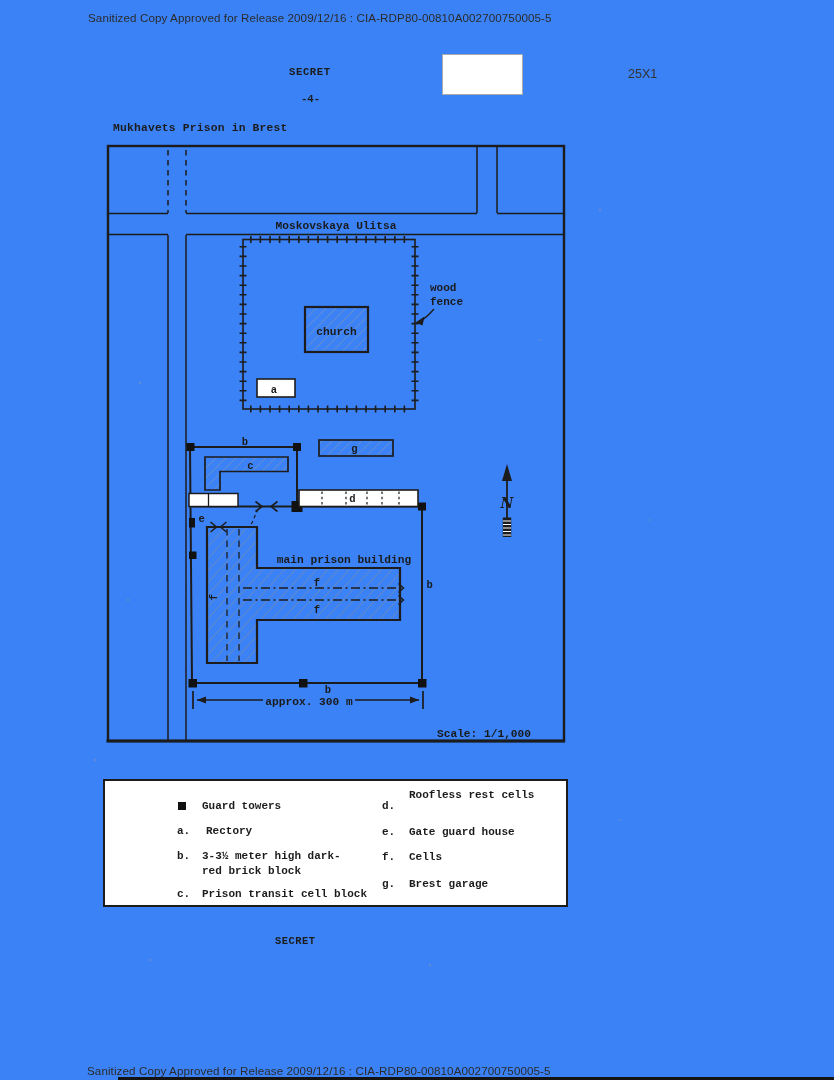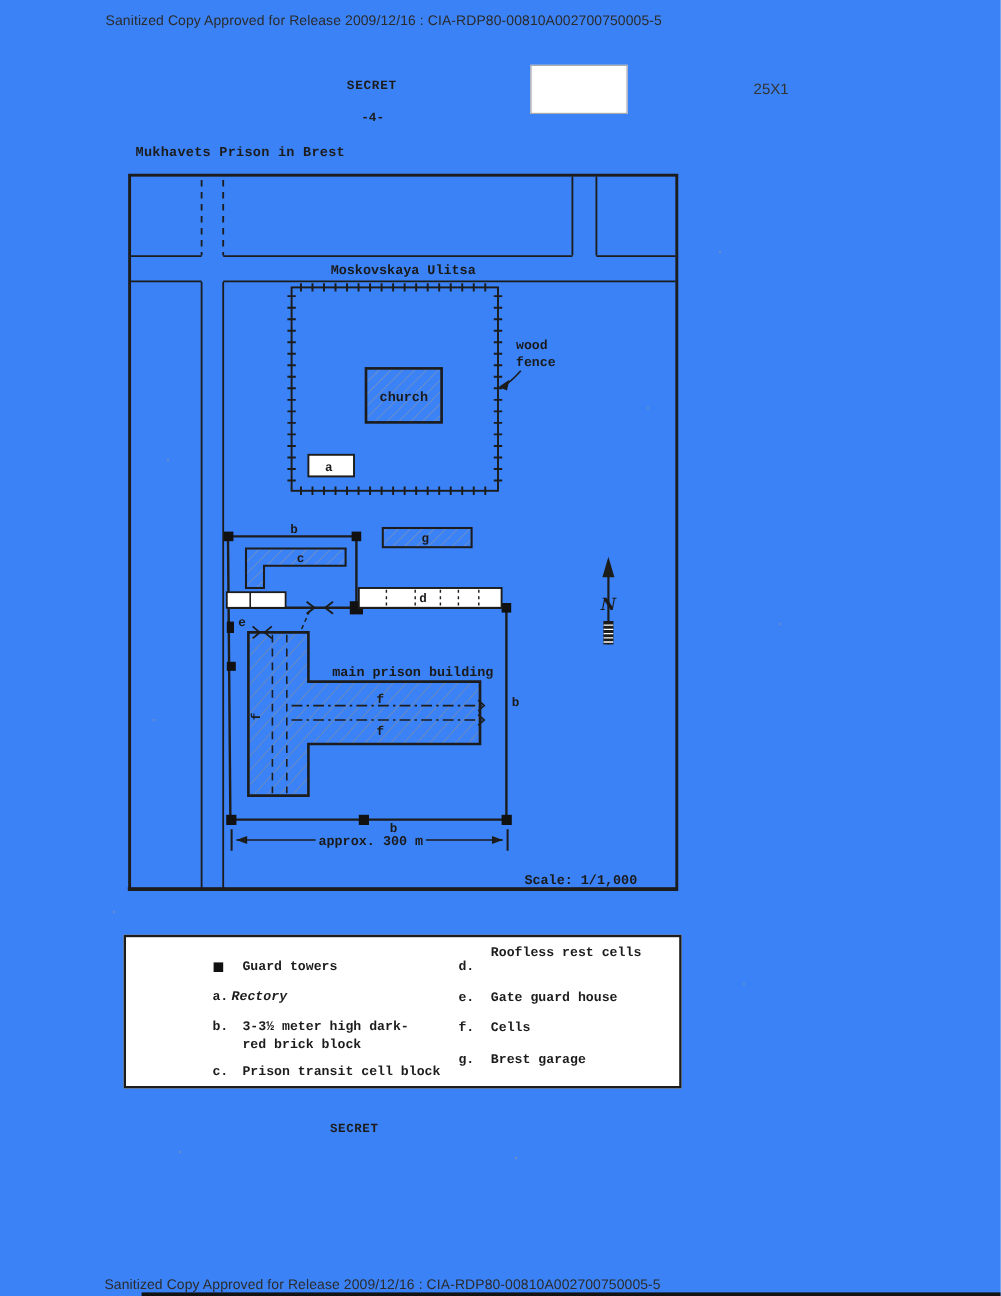--- a/index.html
+++ b/index.html
@@ -173,21 +173,21 @@
       <circle cx="620" cy="820" r="0.8"></circle>
         <circle cx="150" cy="960" r="0.9"></circle>
     </g>
   </svg>
 
   <div class="abs legend-box">
     <div class="tower-square" style="left:73px;top:21px;"></div>
     <div class="lg mono" style="left:97px;top:19px;">Guard towers</div>
 
     <div class="lg mono" style="left:72px;top:44px;">a.</div>
-    <div class="lg mono" style="left:88px;top:44px;font-style:italic;">Rectory</div>
+    <div class="lg mono" style="left:101px;top:44px;">Rectory</div>
 
     <div class="lg mono" style="left:72px;top:69px;">b.</div>
     <div class="lg mono" style="left:97px;top:69px;">3-3½ meter high dark-</div>
     <div class="lg mono" style="left:97px;top:84px;">red brick block</div>
 
     <div class="lg mono" style="left:72px;top:107px;">c.</div>
     <div class="lg mono" style="left:97px;top:107px;">Prison transit cell block</div>
 
     <div class="lg mono" style="left:277px;top:19px;">d.</div>
     <div class="lg mono" style="left:304px;top:8px;">Roofless rest cells</div>

